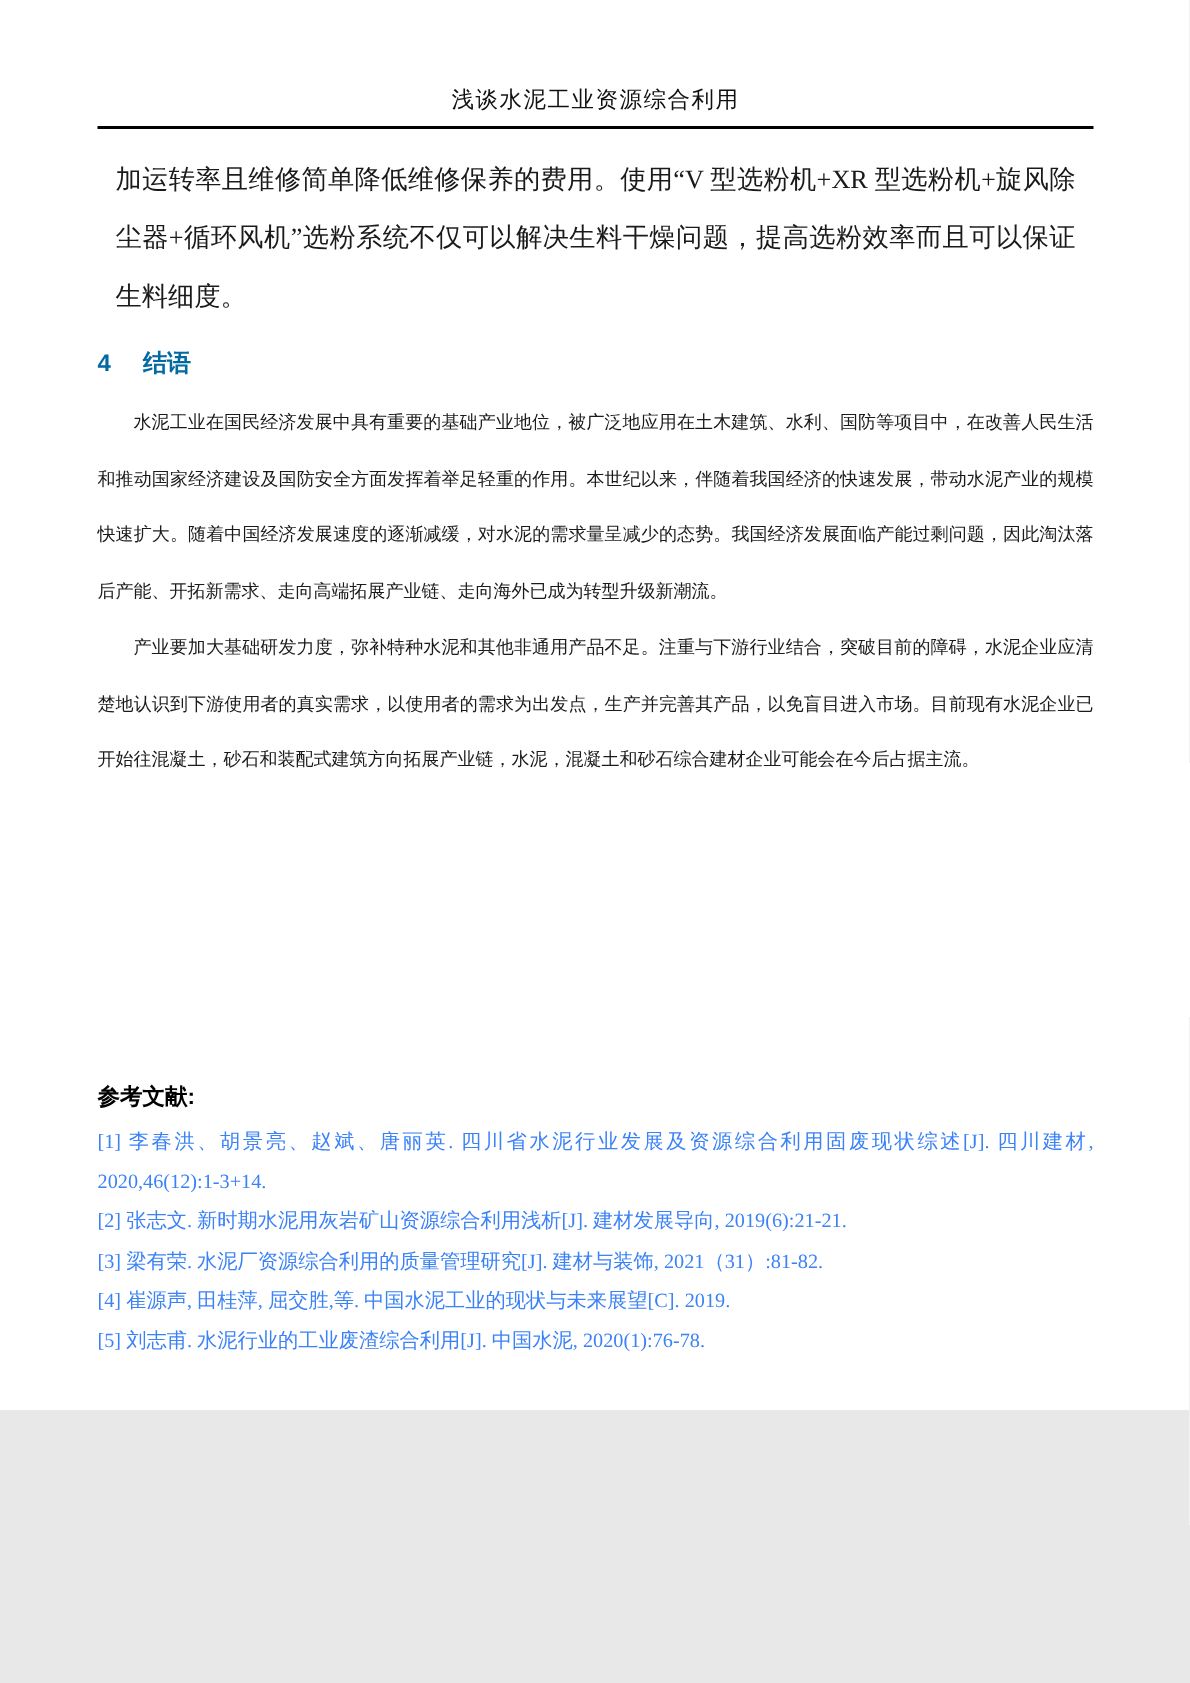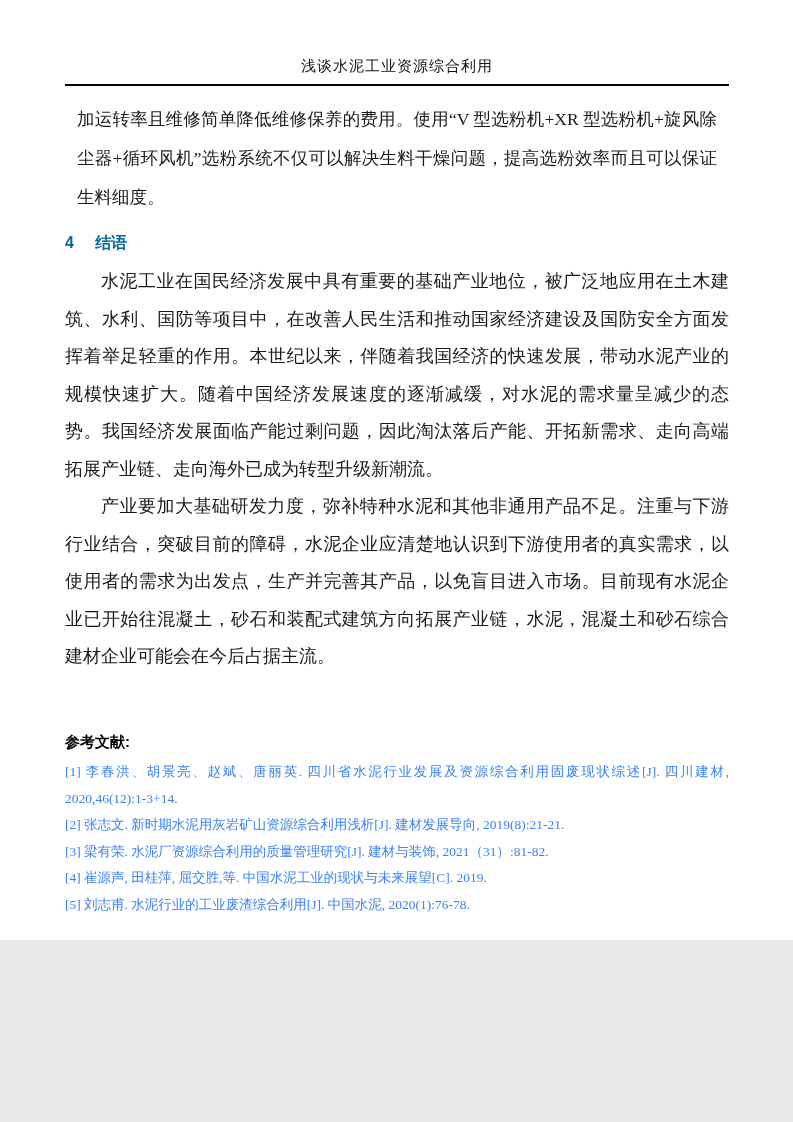--- a/index.html
+++ b/index.html
@@ -54,33 +54,32 @@
     font-size: 16px;
     line-height: 28px;
     color: #0369a1;
   }
   .section-heading .section-number {
     display: inline-block;
     margin-right: 17px;
   }
   .body-paragraph {
     margin: 0;
-    font-size: 18px;
+    font-size: 12px;
     line-height: 37.5px;
     text-align: justify;
     text-justify: inter-ideograph;
     text-indent: 2em;
   }
   
   .references {
     position: absolute;
     left: 65px;
     right: 64px;
     top: 722px;
-    margin-top: 11px;
   }
   .references-heading {
     margin: 0 0 7px 0;
     font-family: "Liberation Sans", "DejaVu Sans", sans-serif;
     font-weight: bold;
     font-size: 15px;
     color: #000;
   }
   .reference-list {
     margin: 0;
@@ -148,21 +147,21 @@
     </h2>
 
     <p class="body-paragraph">水泥工业在国民经济发展中具有重要的基础产业地位，被广泛地应用在土木建筑、水利、国防等项目中，在改善人民生活和推动国家经济建设及国防安全方面发挥着举足轻重的作用。本世纪以来，伴随着我国经济的快速发展，带动水泥产业的规模快速扩大。随着中国经济发展速度的逐渐减缓，对水泥的需求量呈减少的态势。我国经济发展面临产能过剩问题，因此淘汰落后产能、开拓新需求、走向高端拓展产业链、走向海外已成为转型升级新潮流。</p>
     <p class="body-paragraph">产业要加大基础研发力度，弥补特种水泥和其他非通用产品不足。注重与下游行业结合，突破目前的障碍，水泥企业应清楚地认识到下游使用者的真实需求，以使用者的需求为出发点，生产并完善其产品，以免盲目进入市场。目前现有水泥企业已开始往混凝土，砂石和装配式建筑方向拓展产业链，水泥，混凝土和砂石综合建材企业可能会在今后占据主流。</p>
   </div>
 
   <div class="references">
     <h3 class="references-heading">参考文献:</h3>
     <ul class="reference-list">
       <li class="reference-item">[1] 李春洪、胡景亮、赵斌、唐丽英. 四川省水泥行业发展及资源综合利用固废现状综述[J]. 四川建材, 2020,46(12):1-3+14.</li>
-      <li class="reference-item">[2] 张志文. 新时期水泥用灰岩矿山资源综合利用浅析[J]. 建材发展导向, 2019(8):21-21.</li>
+      <li class="reference-item">[2] 张志文. 新时期水泥用灰岩矿山资源综合利用浅析[J]. 建材发展导向, 2019(6):21-21.</li>
       <li class="reference-item">[3] 梁有荣. 水泥厂资源综合利用的质量管理研究[J]. 建材与装饰, 2021（31）:81-82.</li>
       <li class="reference-item">[4] 崔源声, 田桂萍, 屈交胜,等. 中国水泥工业的现状与未来展望[C]. 2019.</li>
       <li class="reference-item">[5] 刘志甫. 水泥行业的工业废渣综合利用[J]. 中国水泥, 2020(1):76-78.</li>
     </ul>
   </div>
 
   <div class="source-note">摘自《中国水泥》2023 年第 3 期</div>
 
   <div class="page-footer">
     <div class="footer-row">

